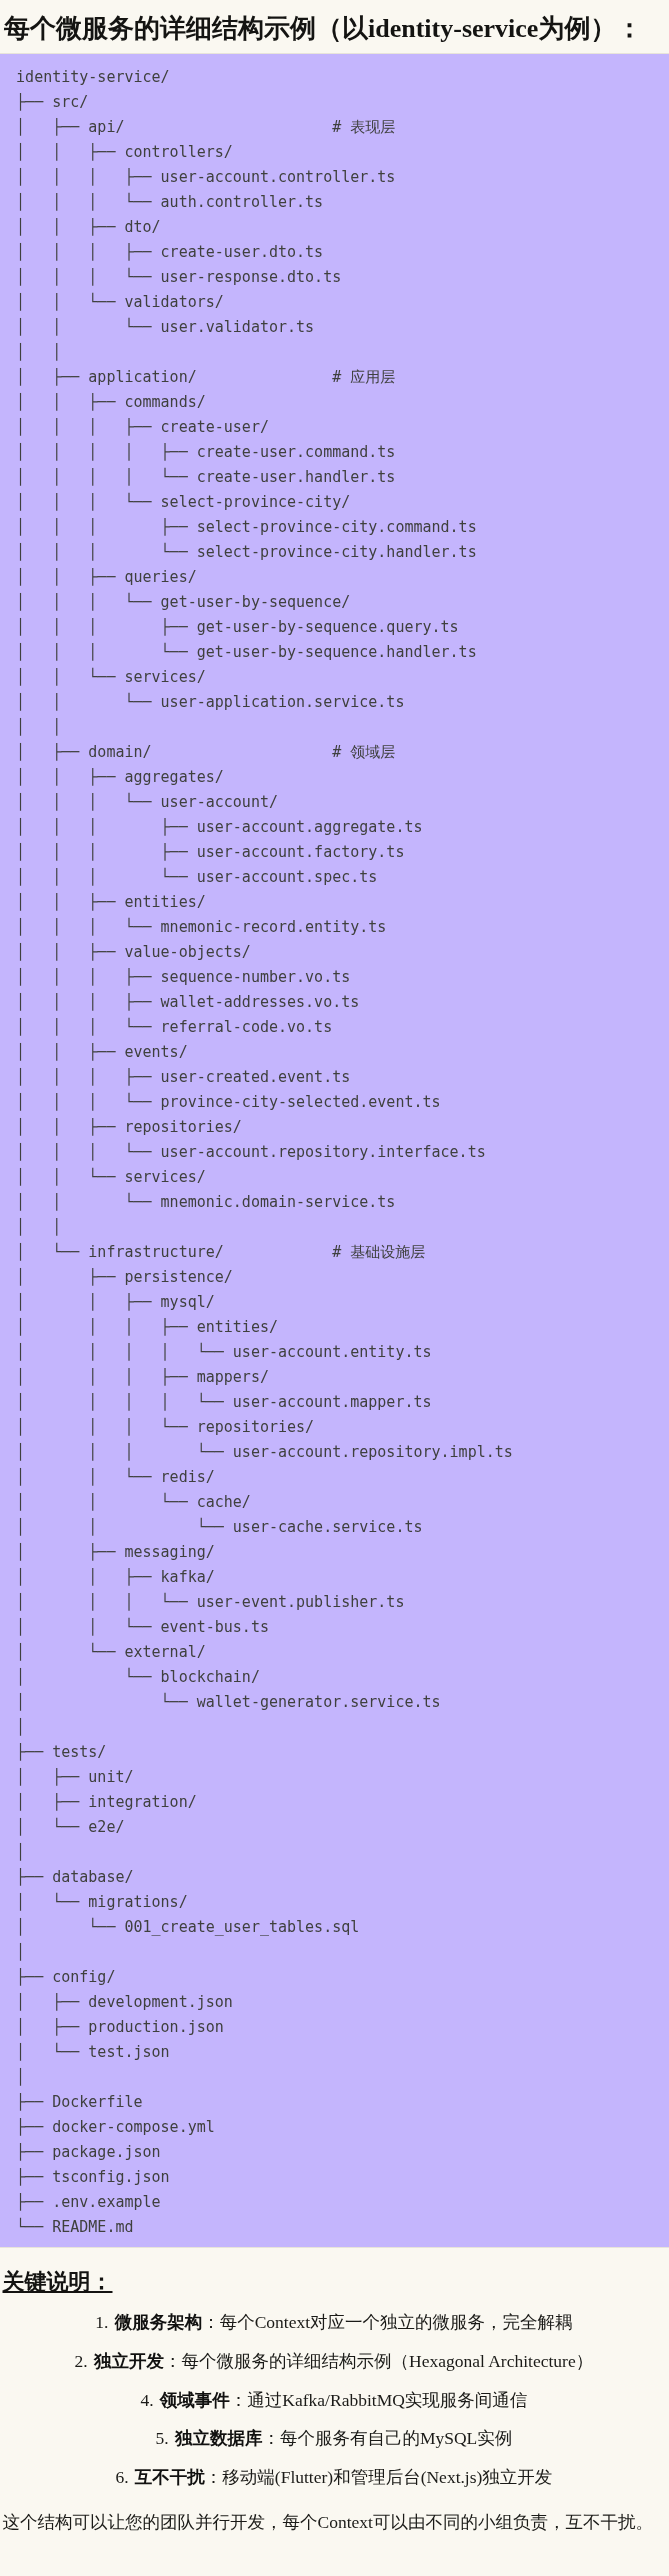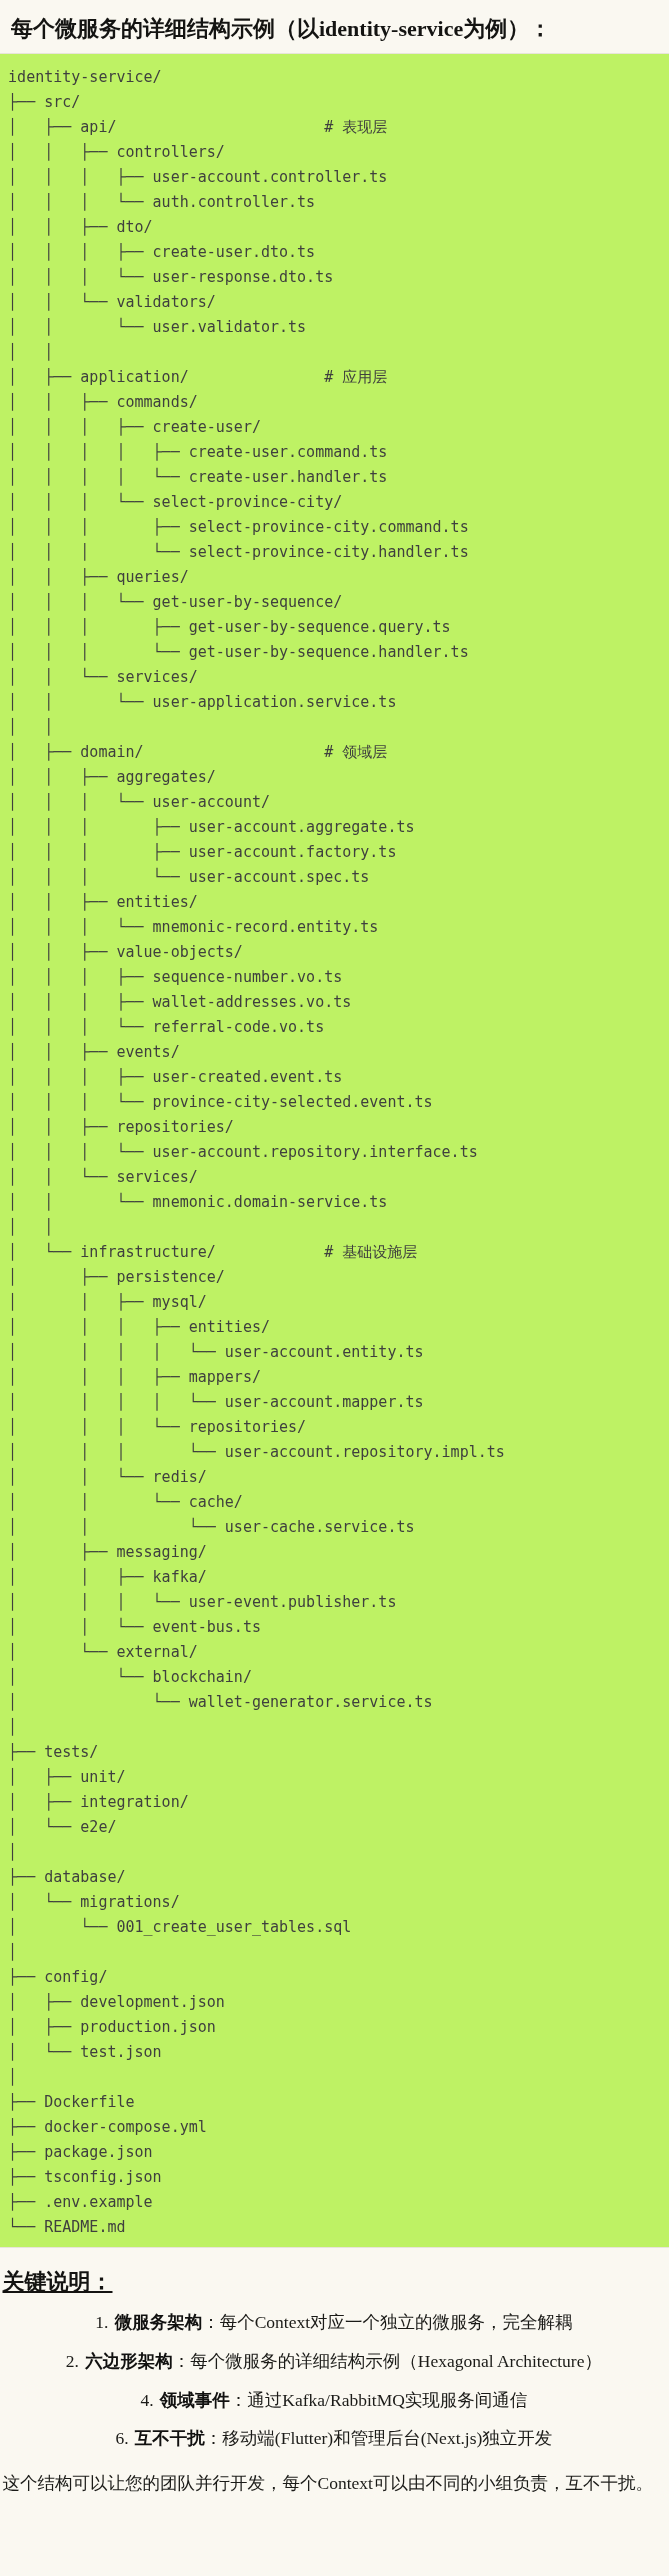--- a/index.html
+++ b/index.html
@@ -4,31 +4,32 @@
 <style>
   html, body { margin: 0; padding: 0; }
   body {
     width: 669px;
     background: #faf8f1;
     color: #181815;
     font-family: "Liberation Serif", serif;
   }
   .page { width: 669px; overflow: hidden; }
   h1.page-title {
-    margin: 15px 5px 10px 11px;
-    font-size: 22px;
+    margin: 15px 5px 10px 4px;
+    font-size: 26px;
     line-height: 27.5px;
     font-weight: 700;
     letter-spacing: 0;
     color: #141412;
   }
   .code-block {
-    background: #bef264;
+    background: #c4b5fd;
     border-top: 0.6px solid #e8e4da;
     border-bottom: 0.6px solid #e8e4da;
+    padding-left: 8px;
   }
   .code-block pre {
     margin: 0;
     padding: 11.3px 6.3px 7.5px 8.1px;
     font-family: "DejaVu Sans Mono", monospace;
     font-size: 15px;
     line-height: 25px;
     color: #3f403e;
     white-space: pre;
     overflow: hidden;
@@ -159,24 +160,27 @@
 └── README.md</code></pre>
   </div>
 
   <h2 class="section-heading">关键说明：</h2>
 
   <div class="key-points">
     <div class="key-point">
       <span class="item-number">1.</span><span class="item-label">微服务架构</span><span class="item-text">：每个Context对应一个独立的微服务，完全解耦</span>
     </div>
     <div class="key-point">
-      <span class="item-number">2.</span><span class="item-label">六边形架构</span><span class="item-text">：每个微服务的详细结构示例（Hexagonal Architecture）</span>
+      <span class="item-number">2.</span><span class="item-label">独立开发</span><span class="item-text">：每个微服务的详细结构示例（Hexagonal Architecture）</span>
     </div>
     <div class="key-point">
       <span class="item-number">4.</span><span class="item-label">领域事件</span><span class="item-text">：通过Kafka/RabbitMQ实现服务间通信</span>
+    </div>
+    <div class="key-point">
+      <span class="item-number">5.</span><span class="item-label">独立数据库</span><span class="item-text">：每个服务有自己的MySQL实例</span>
     </div>
     <div class="key-point">
       <span class="item-number">6.</span><span class="item-label">互不干扰</span><span class="item-text">：移动端(Flutter)和管理后台(Next.js)独立开发</span>
     </div>
   </div>
 
   <p class="closing-paragraph">这个结构可以让您的团队并行开发，每个Context可以由不同的小组负责，互不干扰。</p>
 
 </div>
 

